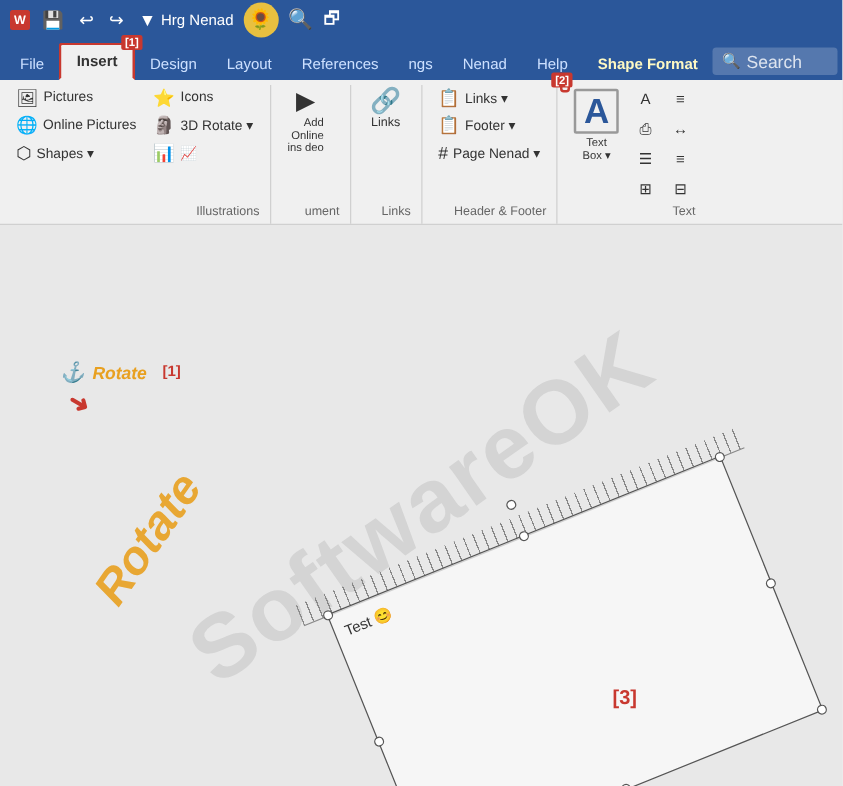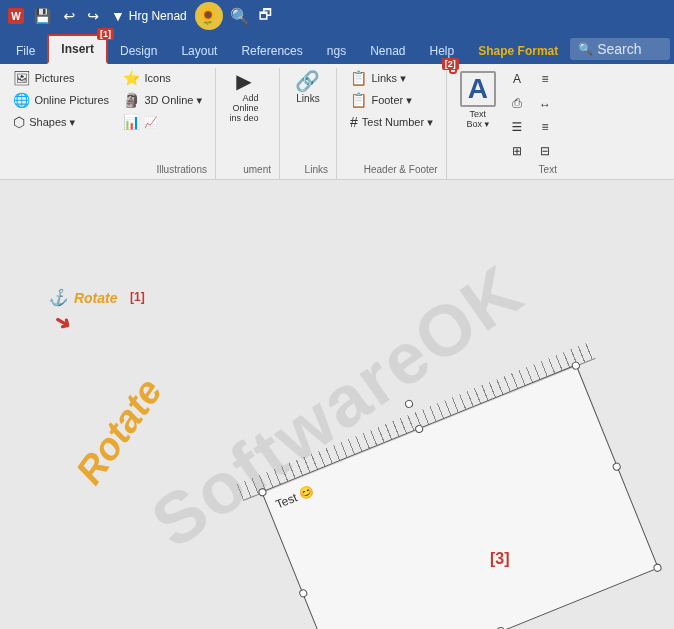--- a/index.html
+++ b/index.html
@@ -32,21 +32,21 @@
     }
     .ribbon-tab {
       padding: 6px 12px;
       color: #cce0ff;
       cursor: pointer;
       font-size: 12px;
       border-radius: 3px 3px 0 0;
       white-space: nowrap;
     }
     .ribbon-tab-shape-format {
-      color: #eab308;
+      color: #fef9c3;
       font-weight: 600;
     }
 
     
     .search-box-tab {
       margin-left: auto;
       background: rgba(255,255,255,0.2);
       border: none;
       border-radius: 3px;
       padding: 3px 8px;
@@ -345,21 +345,21 @@
           <span>Shapes ▾</span>
         </div>
       </div>
       <div class="small-btns-col">
         <div class="ribbon-btn-small">
           <span class="icon-sm">⭐</span>
           <span>Icons</span>
         </div>
         <div class="ribbon-btn-small">
           <span class="icon-sm">🗿</span>
-          <span>3D Online ▾</span>
+          <span>3D Rotate ▾</span>
         </div>
         <div class="ribbon-btn-small">
           <span class="icon-sm">📊</span>
           <span>📈</span>
         </div>
       </div>
     </div>
     <div class="ribbon-group-label">Illustrations</div>
   </div>
 
@@ -389,21 +389,21 @@
         <div class="ribbon-btn-small">
           <span class="icon-sm">📋</span>
           <span>Links ▾</span>
         </div>
         <div class="ribbon-btn-small">
           <span class="icon-sm">📋</span>
           <span>Footer ▾</span>
         </div>
         <div class="ribbon-btn-small">
           <span class="icon-sm">#</span>
-          <span>Test Number ▾</span>
+          <span>Page Nenad ▾</span>
         </div>
       </div>
     </div>
     <div class="ribbon-group-label">Header &amp; Footer</div>
   </div>
 
   <div class="ribbon-group" style="position:relative;">
 
     <div style="position:absolute;top:-2px;left:-2px;border:2px solid #c8382f;border-radius:3px;padding:2px;pointer-events:none;">
       <span style="position:absolute;top:-10px;right:-4px;background:#c8382f;color:white;font-size:9px;font-weight:bold;padding:1px 3px;border-radius:2px;">[2]</span>

